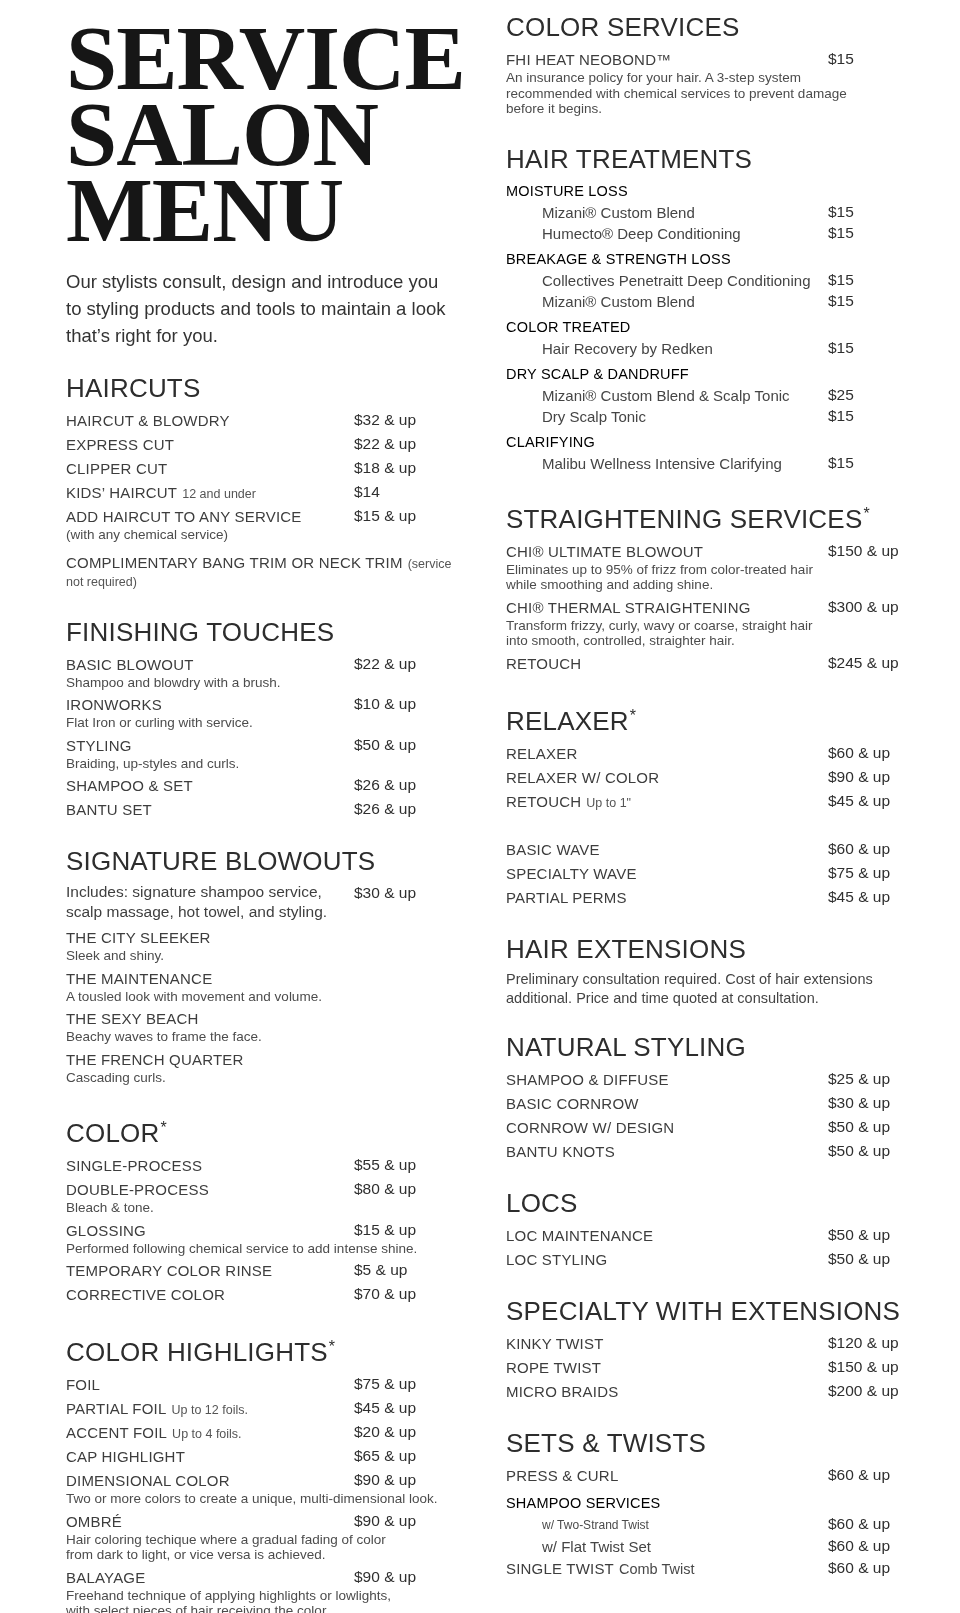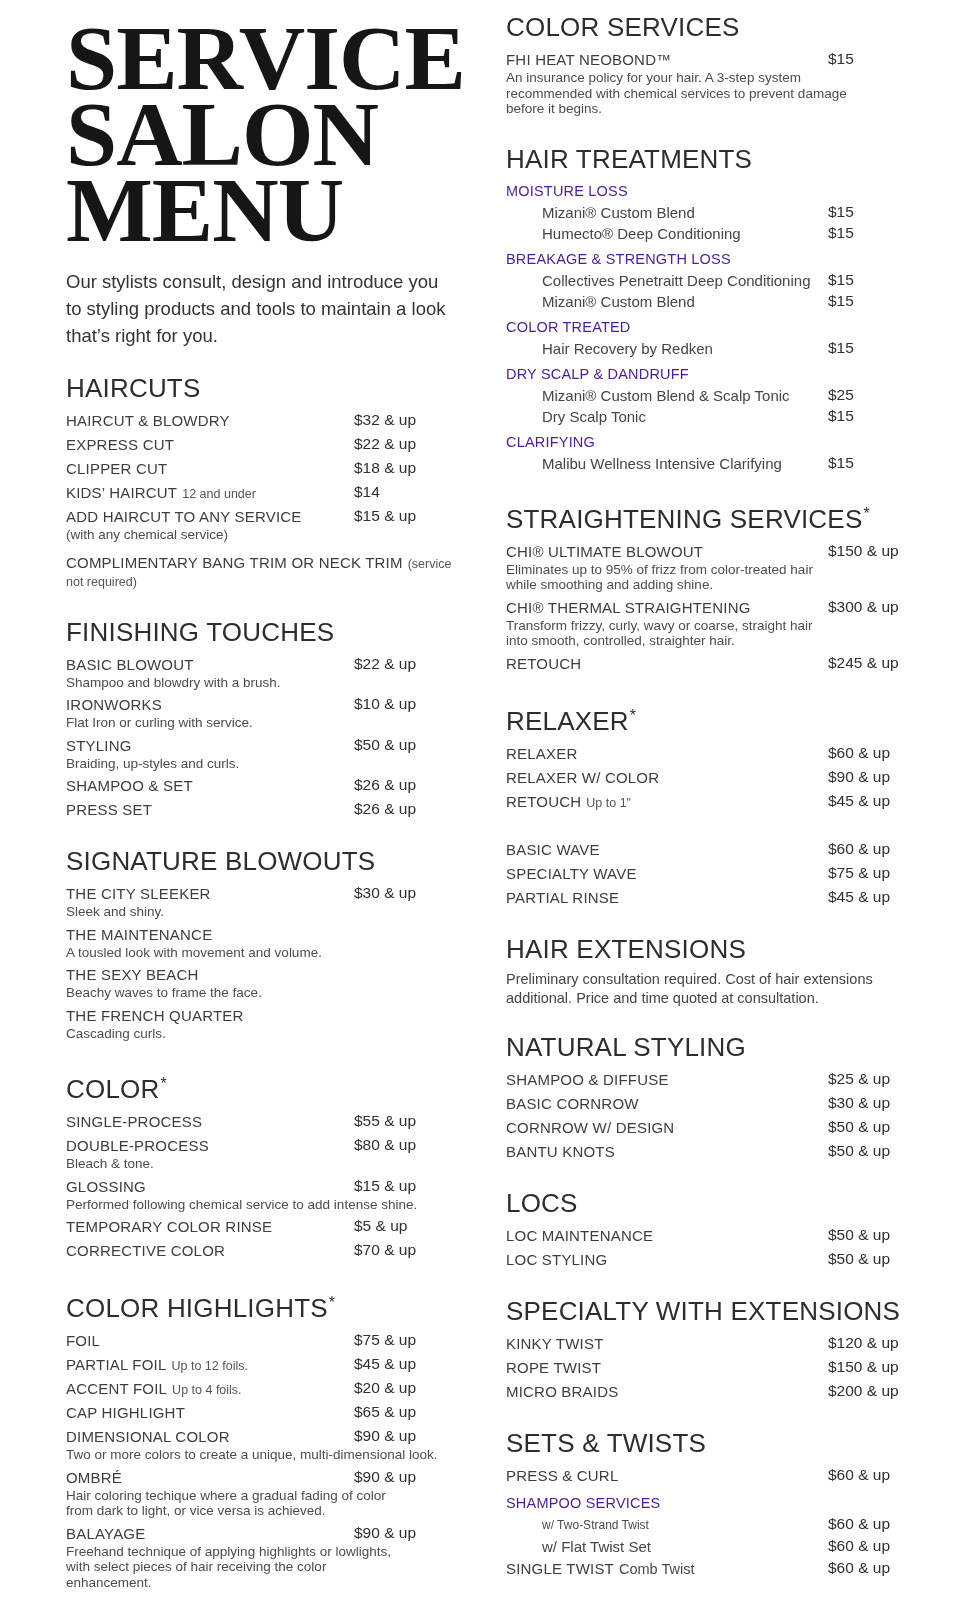--- a/index.html
+++ b/index.html
@@ -40,21 +40,21 @@
   .note-small{font-size:12.5px;color:#555555;margin-left:5px;}
   .note-mixed{font-size:14.5px;color:#474747;margin-left:5px;}
   .desc{font-size:13.5px;line-height:15.5px;color:#4c4c4c;margin-top:1px;max-width:394px;}
   .price{
     position:absolute;left:var(--tab);top:2px;
     font-size:15.5px;color:#2f2f2f;white-space:nowrap;
   }
 
   
   .row.group{padding:2px 0 1px 0;margin-top:4px;}
-  .row.group .name{font-size:14.5px;color:#4c1d95;}
+  .row.group .name{font-size:14.5px;color:#000000;}
   .row.sub,.row.sub-small{padding:1px 0 1px 36px;}
   .row.sub .name{font-size:15px;color:#454545;letter-spacing:0;}
   .row.sub-small .name{font-size:12px;color:#4a4a4a;letter-spacing:0;}
   .row.sub .price,.row.sub-small .price{top:1px;}
 
   
   .section[data-name="section-color-services"] .desc{max-width:352px;}
   .section[data-name="section-straightening-services"] .desc{max-width:330px;}
   .section[data-name="section-color-highlights"] .row:nth-last-child(2) .desc,
   .section[data-name="section-color-highlights"] .row:last-child .desc{max-width:330px;}
@@ -84,25 +84,26 @@
           <div class="row" data-name="menu-item"><span class="name" data-name="item-name">KIDS’ HAIRCUT</span><span class="note-small" data-name="item-note">12 and under</span><span class="price" data-name="item-price">$14</span></div>
           <div class="row" data-name="menu-item"><span class="name" data-name="item-name">ADD HAIRCUT TO ANY SERVICE</span><span class="price" data-name="item-price">$15 &amp; up</span><div class="desc" data-name="item-description">(with any chemical service)</div></div>
           <div class="row spaced" data-name="menu-item"><span class="name" data-name="item-name">COMPLIMENTARY BANG TRIM OR NECK TRIM</span><span class="note-small" data-name="item-note">(service not required)</span></div>
         </section>
         <section class="section" data-name="section-finishing-touches">
           <h2 class="sec-title" data-name="section-title">FINISHING TOUCHES</h2>
           <div class="row" data-name="menu-item"><span class="name" data-name="item-name">BASIC BLOWOUT</span><span class="price" data-name="item-price">$22 &amp; up</span><div class="desc" data-name="item-description">Shampoo and blowdry with a brush.</div></div>
           <div class="row" data-name="menu-item"><span class="name" data-name="item-name">IRONWORKS</span><span class="price" data-name="item-price">$10 &amp; up</span><div class="desc" data-name="item-description">Flat Iron or curling with service.</div></div>
           <div class="row" data-name="menu-item"><span class="name" data-name="item-name">STYLING</span><span class="price" data-name="item-price">$50 &amp; up</span><div class="desc" data-name="item-description">Braiding, up-styles and curls.</div></div>
           <div class="row" data-name="menu-item"><span class="name" data-name="item-name">SHAMPOO &amp; SET</span><span class="price" data-name="item-price">$26 &amp; up</span></div>
-          <div class="row" data-name="menu-item"><span class="name" data-name="item-name">PRESS SET</span><span class="price" data-name="item-price">$26 &amp; up</span></div>
+          <div class="row" data-name="menu-item"><span class="name" data-name="item-name">BANTU SET</span><span class="price" data-name="item-price">$26 &amp; up</span></div>
         </section>
         <section class="section" data-name="section-signature-blowouts">
           <h2 class="sec-title" data-name="section-title">SIGNATURE BLOWOUTS</h2>
           <div class="lead-row" data-name="section-note-row">
+            <div class="lead" data-name="section-note">Includes: signature shampoo service, scalp massage, hot towel, and styling.</div>
             <span class="price lead-price" data-name="item-price">$30 &amp; up</span>
           </div>
           <div class="row" data-name="menu-item"><span class="name" data-name="item-name">THE CITY SLEEKER</span><div class="desc" data-name="item-description">Sleek and shiny.</div></div>
           <div class="row" data-name="menu-item"><span class="name" data-name="item-name">THE MAINTENANCE</span><div class="desc" data-name="item-description">A tousled look with movement and volume.</div></div>
           <div class="row" data-name="menu-item"><span class="name" data-name="item-name">THE SEXY BEACH</span><div class="desc" data-name="item-description">Beachy waves to frame the face.</div></div>
           <div class="row" data-name="menu-item"><span class="name" data-name="item-name">THE FRENCH QUARTER</span><div class="desc" data-name="item-description">Cascading curls.</div></div>
         </section>
         <section class="section" data-name="section-color">
           <h2 class="sec-title" data-name="section-title">COLOR<span class="ast" data-name="footnote-asterisk">*</span></h2>
           <div class="row" data-name="menu-item"><span class="name" data-name="item-name">SINGLE-PROCESS</span><span class="price" data-name="item-price">$55 &amp; up</span></div>
@@ -155,21 +156,21 @@
         </section>
         <section class="section" data-name="section-relaxer">
           <h2 class="sec-title" data-name="section-title">RELAXER<span class="ast" data-name="footnote-asterisk">*</span></h2>
           <div class="row" data-name="menu-item"><span class="name" data-name="item-name">RELAXER</span><span class="price" data-name="item-price">$60 &amp; up</span></div>
           <div class="row" data-name="menu-item"><span class="name" data-name="item-name">RELAXER W/ COLOR</span><span class="price" data-name="item-price">$90 &amp; up</span></div>
           <div class="row" data-name="menu-item"><span class="name" data-name="item-name">RETOUCH</span><span class="note-small" data-name="item-note">Up to 1"</span><span class="price" data-name="item-price">$45 &amp; up</span></div>
         </section>
         <section class="section" data-name="section-perms">
           <div class="row" data-name="menu-item"><span class="name" data-name="item-name">BASIC WAVE</span><span class="price" data-name="item-price">$60 &amp; up</span></div>
           <div class="row" data-name="menu-item"><span class="name" data-name="item-name">SPECIALTY WAVE</span><span class="price" data-name="item-price">$75 &amp; up</span></div>
-          <div class="row" data-name="menu-item"><span class="name" data-name="item-name">PARTIAL RINSE</span><span class="price" data-name="item-price">$45 &amp; up</span></div>
+          <div class="row" data-name="menu-item"><span class="name" data-name="item-name">PARTIAL PERMS</span><span class="price" data-name="item-price">$45 &amp; up</span></div>
         </section>
         <section class="section" data-name="section-hair-extensions">
           <h2 class="sec-title" data-name="section-title">HAIR EXTENSIONS</h2>
           <div class="lead-row" data-name="section-note-row">
             <div class="lead" data-name="section-note">Preliminary consultation required. Cost of hair extensions additional. Price and time quoted at consultation.</div>
           </div>
         </section>
         <section class="section" data-name="section-natural-styling">
           <h2 class="sec-title" data-name="section-title">NATURAL STYLING</h2>
           <div class="row" data-name="menu-item"><span class="name" data-name="item-name">SHAMPOO &amp; DIFFUSE</span><span class="price" data-name="item-price">$25 &amp; up</span></div>

